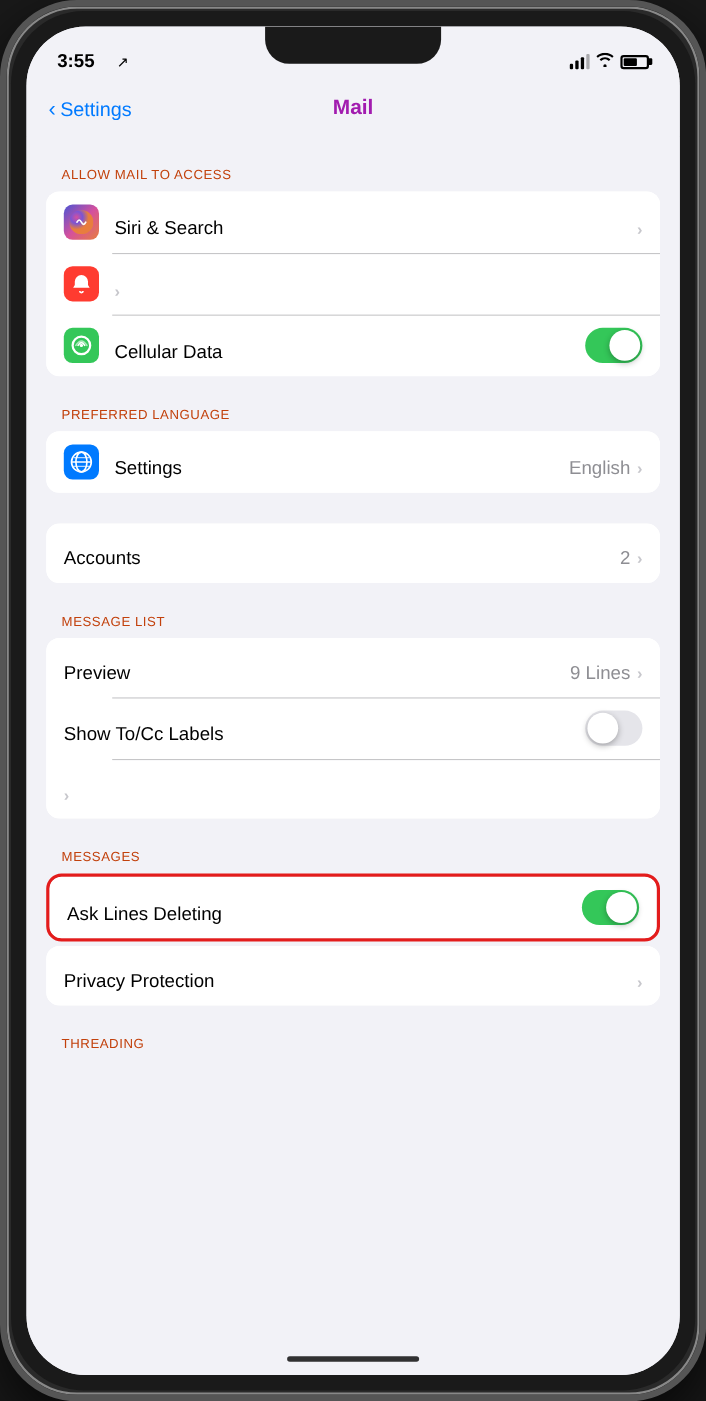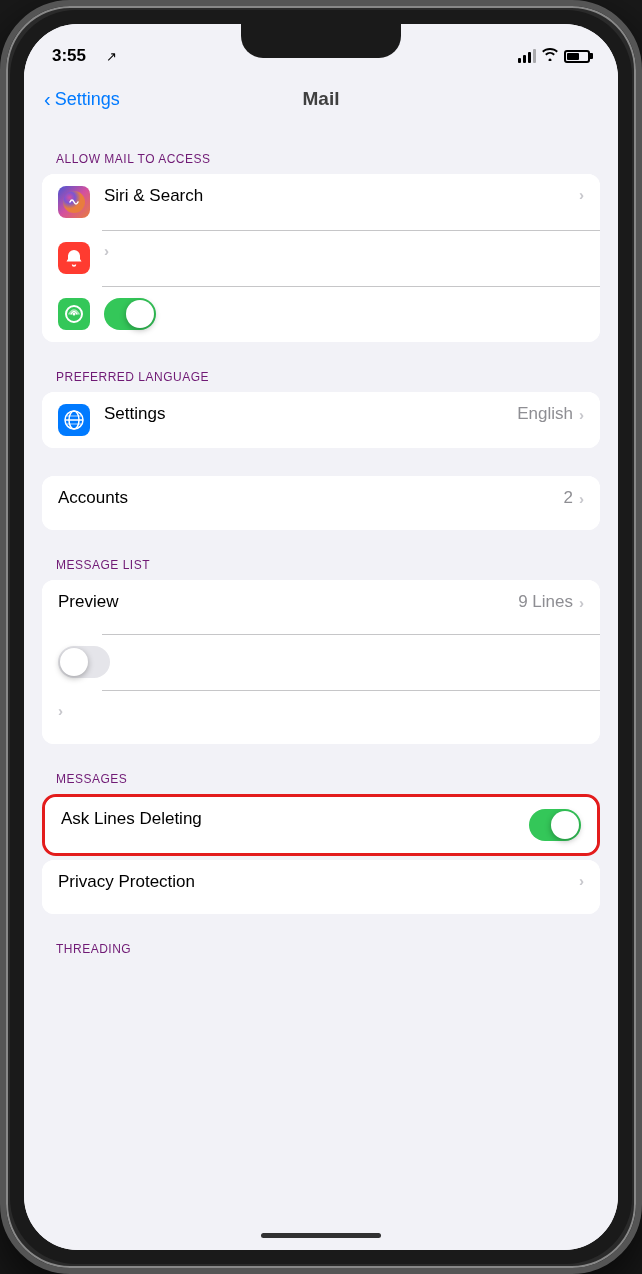--- a/index.html
+++ b/index.html
@@ -145,54 +145,54 @@
       align-items: center;
       gap: 4px;
       color: #007aff;
       font-size: 18px;
       cursor: pointer;
     }
 
     .nav-title {
       font-size: 19px;
       font-weight: 700;
-      color: #404040;
+      color: #a21caf;
     }
 
     
     .content {
       overflow-y: auto;
       height: calc(100% - 100px);
       background: #f2f2f7;
     }
 
     
     .section {
       margin-top: 28px;
     }
 
     .section-header {
       font-size: 12px;
       font-weight: 400;
-      color: #701a75;
+      color: #c2410c;
       text-transform: uppercase;
       letter-spacing: 0.5px;
       padding: 0 32px 8px 32px;
     }
 
     .settings-group {
       background: #fff;
       margin: 0 18px;
       border-radius: 12px;
       overflow: hidden;
     }
 
     .settings-row {
       display: flex;
-      align-items: flex-start;
+      align-items: flex-end;
       padding: 12px 16px;
       background: #fff;
       min-height: 54px;
       position: relative;
     }
 
     .settings-row + .settings-row::before {
       content: '';
       position: absolute;
       top: 0;
@@ -427,20 +427,23 @@
 
             <div class="settings-row">
               <div class="row-icon icon-cellular">
                 <svg class="cell-icon-svg" viewBox="0 0 22 22" fill="none">
                   <circle cx="11" cy="11" r="8" stroke="white" stroke-width="2" fill="none"></circle>
                   <path d="M8 11 Q11 6 14 11" stroke="white" stroke-width="1.5" fill="none" stroke-linecap="round"></path>
                   <path d="M6 11 Q11 3 16 11" stroke="white" stroke-width="1.5" fill="none" stroke-linecap="round" opacity="0.6"></path>
                   <circle cx="11" cy="11" r="1.5" fill="white"></circle>
                 </svg>
               </div>
+              <div class="row-content">
+                <span class="row-title">Cellular Data</span>
+              </div>
               <div class="row-right">
                 <div class="toggle on">
                   <div class="toggle-knob"></div>
                 </div>
               </div>
             </div>
           </div>
         </div>
 
         <div class="section">
@@ -488,20 +491,23 @@
               <div class="row-content">
                 <span class="row-title">Preview</span>
               </div>
               <div class="row-right">
                 <span class="row-value">9 Lines</span>
                 <span class="chevron">›</span>
               </div>
             </div>
 
             <div class="settings-row">
+              <div class="row-content">
+                <span class="row-title">Show To/Cc Labels</span>
+              </div>
               <div class="row-right">
                 <div class="toggle off">
                   <div class="toggle-knob"></div>
                 </div>
               </div>
             </div>
 
             <div class="settings-row">
               <div class="row-right">
                 <span class="chevron">›</span>

